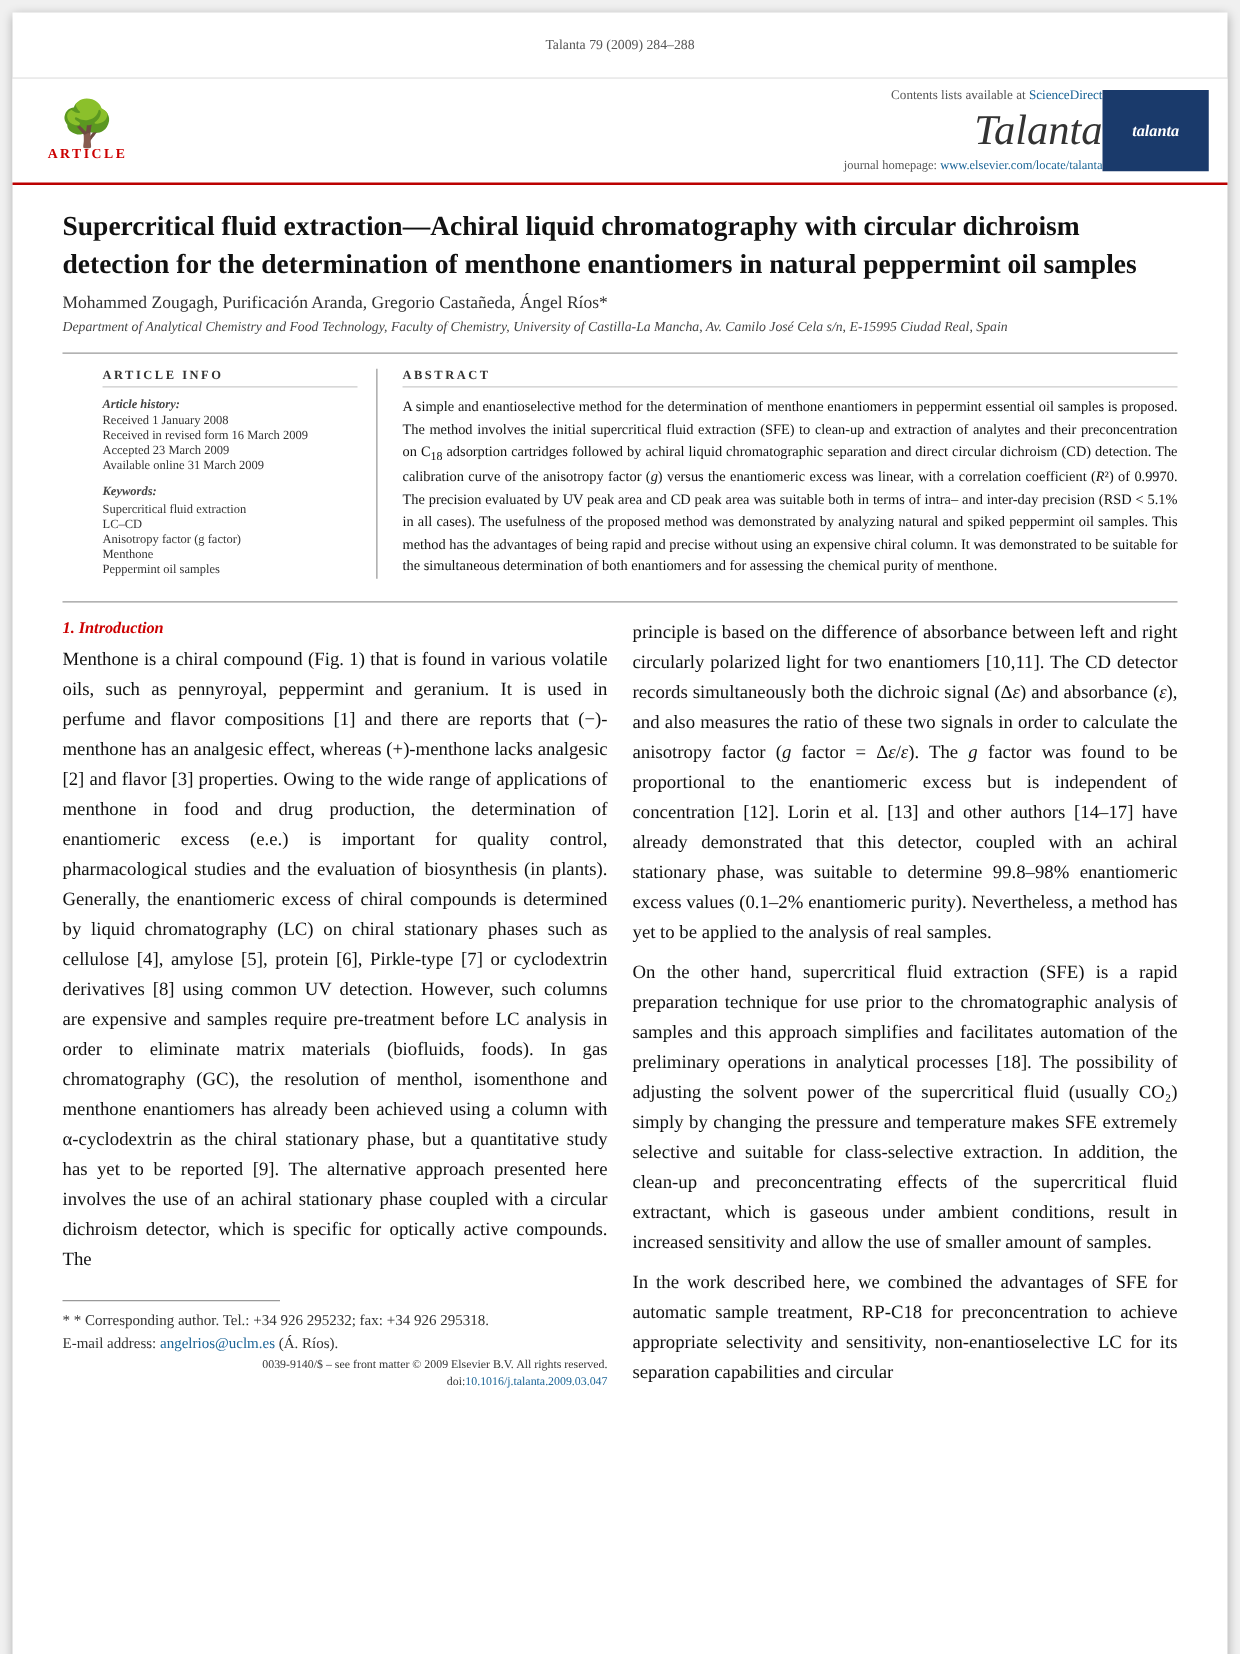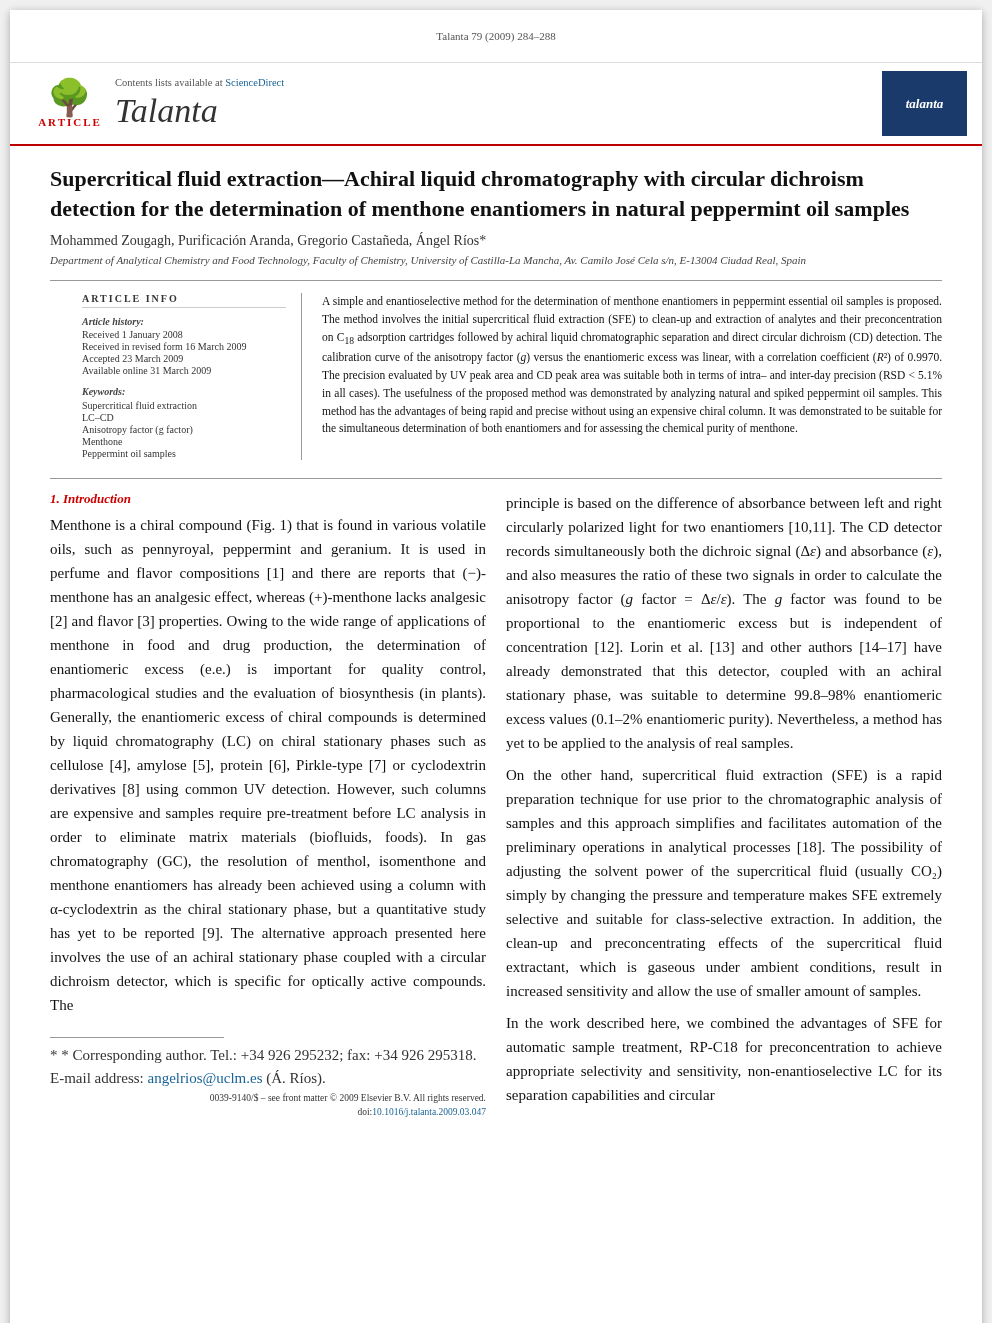--- a/index.html
+++ b/index.html
@@ -148,21 +148,21 @@
       margin-bottom: 8px;
     }
     .footnote-divider {
       border: none;
       border-top: 1px solid #999;
       margin-top: 20px;
       margin-bottom: 6px;
       width: 40%;
     }
     .footnote {
-      font-size: 15px;
+      font-size: 12px;
       color: #333;
       line-height: 1.5;
     }
     .footnote a { color: #1a6496; text-decoration: none; }
     .doi-line {
       font-size: 9.5px;
       color: #333;
       margin-top: 4px;
       text-align: right;
     }
@@ -177,39 +177,42 @@
     <span>Talanta 79 (2009) 284–288</span>
   </div>
 
   <div style="background:#fff; border-bottom: 2px solid #b00; padding: 8px 15px; display:flex; align-items:center; justify-content:space-between;">
 
     <div class="elsevier-logo">
       <div style="font-size:36px; color:#2a6496; line-height:1;">🌳</div>
       <div style="font-size:11px; font-weight:bold; color:#cc0000; letter-spacing:2px;">ARTICLE</div>
     </div>
 
-    <div style="text-align:left; flex:1;">
+    <div style="text-align:right; flex:1;">
       <div style="font-size:10.5px; color:#555; margin-bottom:4px;">
         Contents lists available at <span style="color:#1a6496;">ScienceDirect</span>
       </div>
       <div style="font-size:34px; font-style:italic; color:#333; font-weight:normal; font-family:'Times New Roman',serif;">Talanta</div>
+      <div style="font-size:10px; color:#555; margin-top:3px;">
+        journal homepage: <span style="color:#1a6496;">www.elsevier.com/locate/talanta</span>
+      </div>
     </div>
 
     <div style="width:85px; height:65px; background:#1a3a6b; display:flex; align-items:center; justify-content:center;">
       <span style="color:white; font-size:13px; font-style:italic; font-weight:bold;">talanta</span>
     </div>
   </div>
 
   <div class="main-content">
 
     <div class="article-title">Supercritical fluid extraction—Achiral liquid chromatography with circular dichroism detection for the determination of menthone enantiomers in natural peppermint oil samples</div>
 
     <div class="authors">Mohammed Zougagh, Purificación Aranda, Gregorio Castañeda, Ángel Ríos*</div>
 
-    <div class="affiliation">Department of Analytical Chemistry and Food Technology, Faculty of Chemistry, University of Castilla-La Mancha, Av. Camilo José Cela s/n, E-13004 Ciudad Real, Spain</div>
+    <div class="affiliation">Department of Analytical Chemistry and Food Technology, Faculty of Chemistry, University of Castilla-La Mancha, Av. Camilo José Cela s/n, E-15995 Ciudad Real, Spain</div>
 
     <hr class="divider-line">
 
     <div class="two-col">
 
       <div class="left-col">
         <div class="section-heading">ARTICLE INFO</div>
 
         <div class="article-history-label">Article history:</div>
         <div class="article-history-item">Received 1 January 2008</div>
@@ -219,20 +222,21 @@
 
         <div class="keywords-label">Keywords:</div>
         <div class="keyword-item">Supercritical fluid extraction</div>
         <div class="keyword-item">LC–CD</div>
         <div class="keyword-item">Anisotropy factor (g factor)</div>
         <div class="keyword-item">Menthone</div>
         <div class="keyword-item">Peppermint oil samples</div>
       </div>
 
       <div class="right-col">
+        <div class="section-heading">ABSTRACT</div>
         <div class="abstract-text">
           A simple and enantioselective method for the determination of menthone enantiomers in peppermint essential oil samples is proposed. The method involves the initial supercritical fluid extraction (SFE) to clean-up and extraction of analytes and their preconcentration on C<sub>18</sub> adsorption cartridges followed by achiral liquid chromatographic separation and direct circular dichroism (CD) detection. The calibration curve of the anisotropy factor (<i>g</i>) versus the enantiomeric excess was linear, with a correlation coefficient (<i>R</i>²) of 0.9970. The precision evaluated by UV peak area and CD peak area was suitable both in terms of intra– and inter-day precision (RSD &lt; 5.1% in all cases). The usefulness of the proposed method was demonstrated by analyzing natural and spiked peppermint oil samples. This method has the advantages of being rapid and precise without using an expensive chiral column. It was demonstrated to be suitable for the simultaneous determination of both enantiomers and for assessing the chemical purity of menthone.
         </div>
       </div>
     </div>
 
     <hr class="divider-line">
 
     <div class="body-columns">
 

